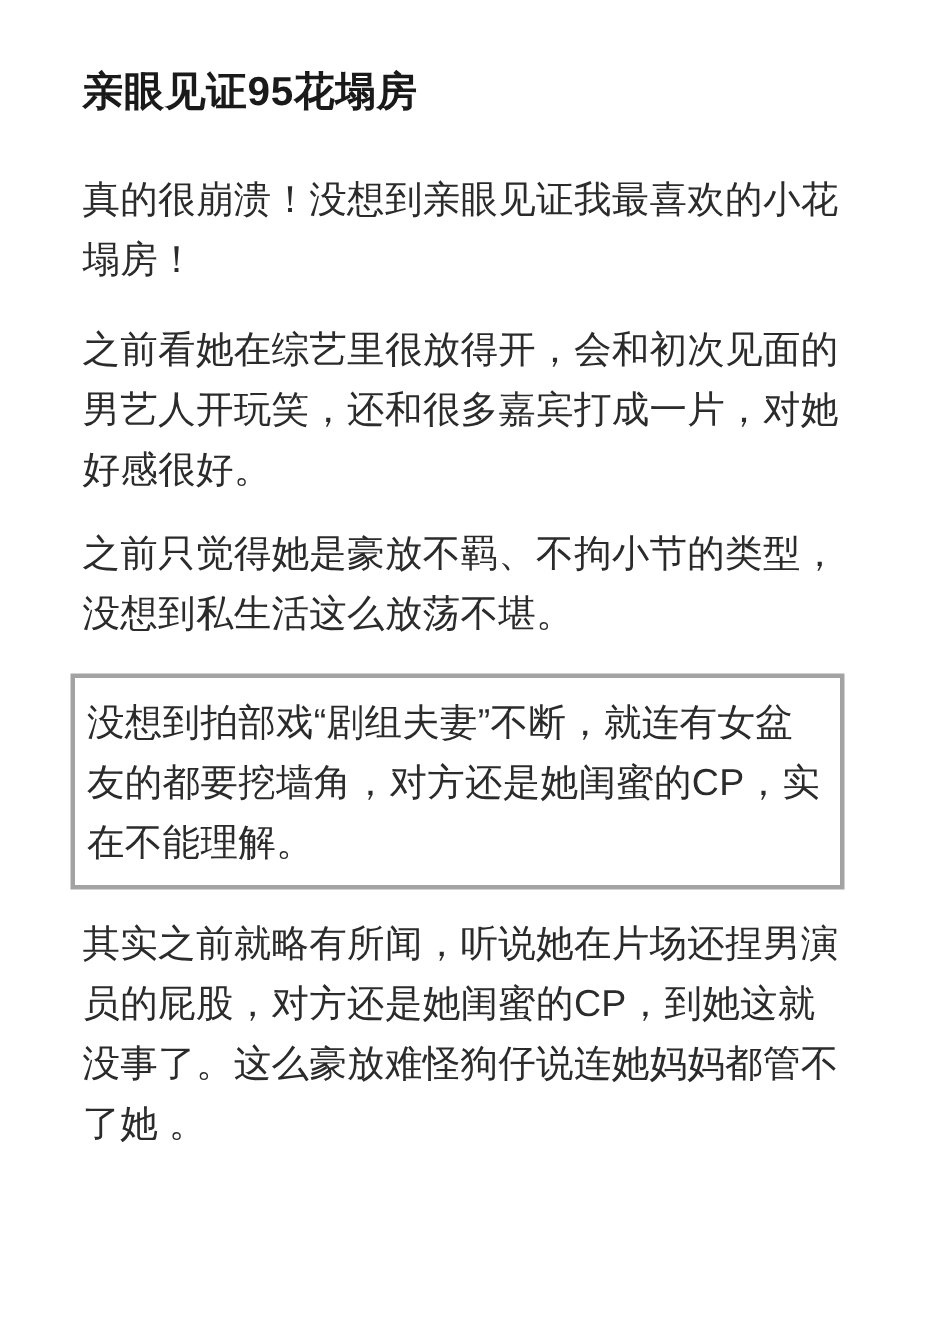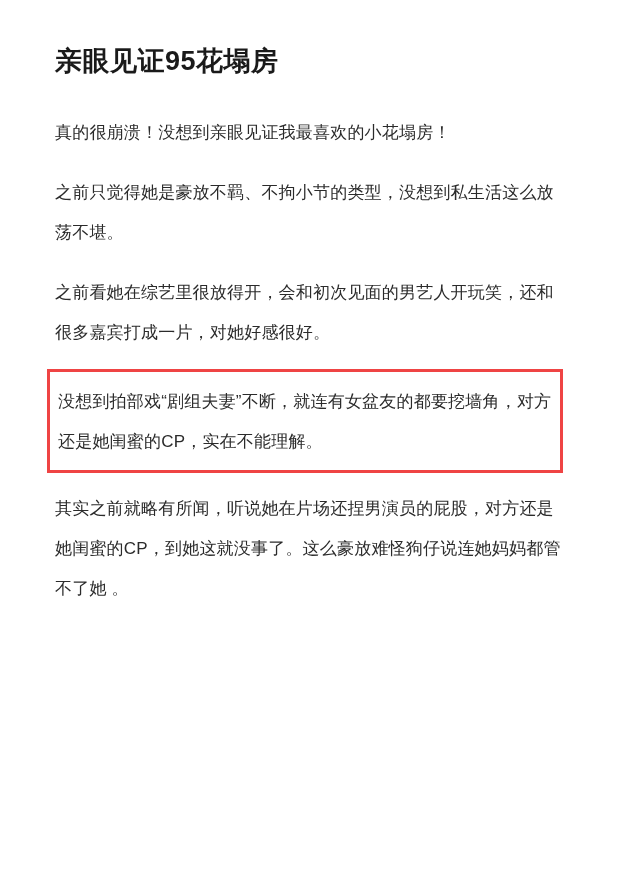--- a/index.html
+++ b/index.html
@@ -23,33 +23,33 @@
   }
   .article-title {
     font-size: 27px;
     font-weight: bold;
     letter-spacing: 0.5px;
     color: #1a1a1a;
     margin: 0 0 34px 0;
     line-height: 1.3;
   }
   .para {
-    font-size: 17px;
+    font-size: 25px;
     line-height: 40px;
     color: #2b2b2b;
     margin: 0 0 20px 0;
     letter-spacing: 0.2px;
     text-align: left;
   }
   .para.last {
     margin-bottom: 0;
   }
   .highlight-wrap {
     position: relative;
-    border: 3px solid #ef4444;
+    border: 3px solid #a3a3a3;
     box-sizing: border-box;
     padding: 10px 8px 8px 8px;
     margin: 8px 0 16px -8px;
     width: 516px;
   }
   .highlight-wrap .para {
     margin-bottom: 0;
   }
   .tight {
     margin-bottom: 16px;
@@ -57,23 +57,23 @@
 </style>
 </head>
 <body>
 
 <div class="page">
 
   <h1 class="article-title">亲眼见证95花塌房</h1>
 
   <p class="para">真的很崩溃！没想到亲眼见证我最喜欢的小花塌房！</p>
 
+  <p class="para tight">之前看她在综艺里很放得开，会和初次见面的男艺人开玩笑，还和很多嘉宾打成一片，对她好感很好。</p>
+
   <p class="para">之前只觉得她是豪放不羁、不拘小节的类型，没想到私生活这么放荡不堪。</p>
-
-  <p class="para tight">之前看她在综艺里很放得开，会和初次见面的男艺人开玩笑，还和很多嘉宾打成一片，对她好感很好。</p>
 
   <div class="highlight-wrap">
     <p class="para">没想到拍部戏“剧组夫妻”不断，就连有女盆友的都要挖墙角，对方还是她闺蜜的CP，实在不能理解。</p>
   </div>
 
   <p class="para">其实之前就略有所闻，听说她在片场还捏男演员的屁股，对方还是她闺蜜的CP，到她这就没事了。这么豪放难怪狗仔说连她妈妈都管不了她 。</p>
 
 
 </div>
 

